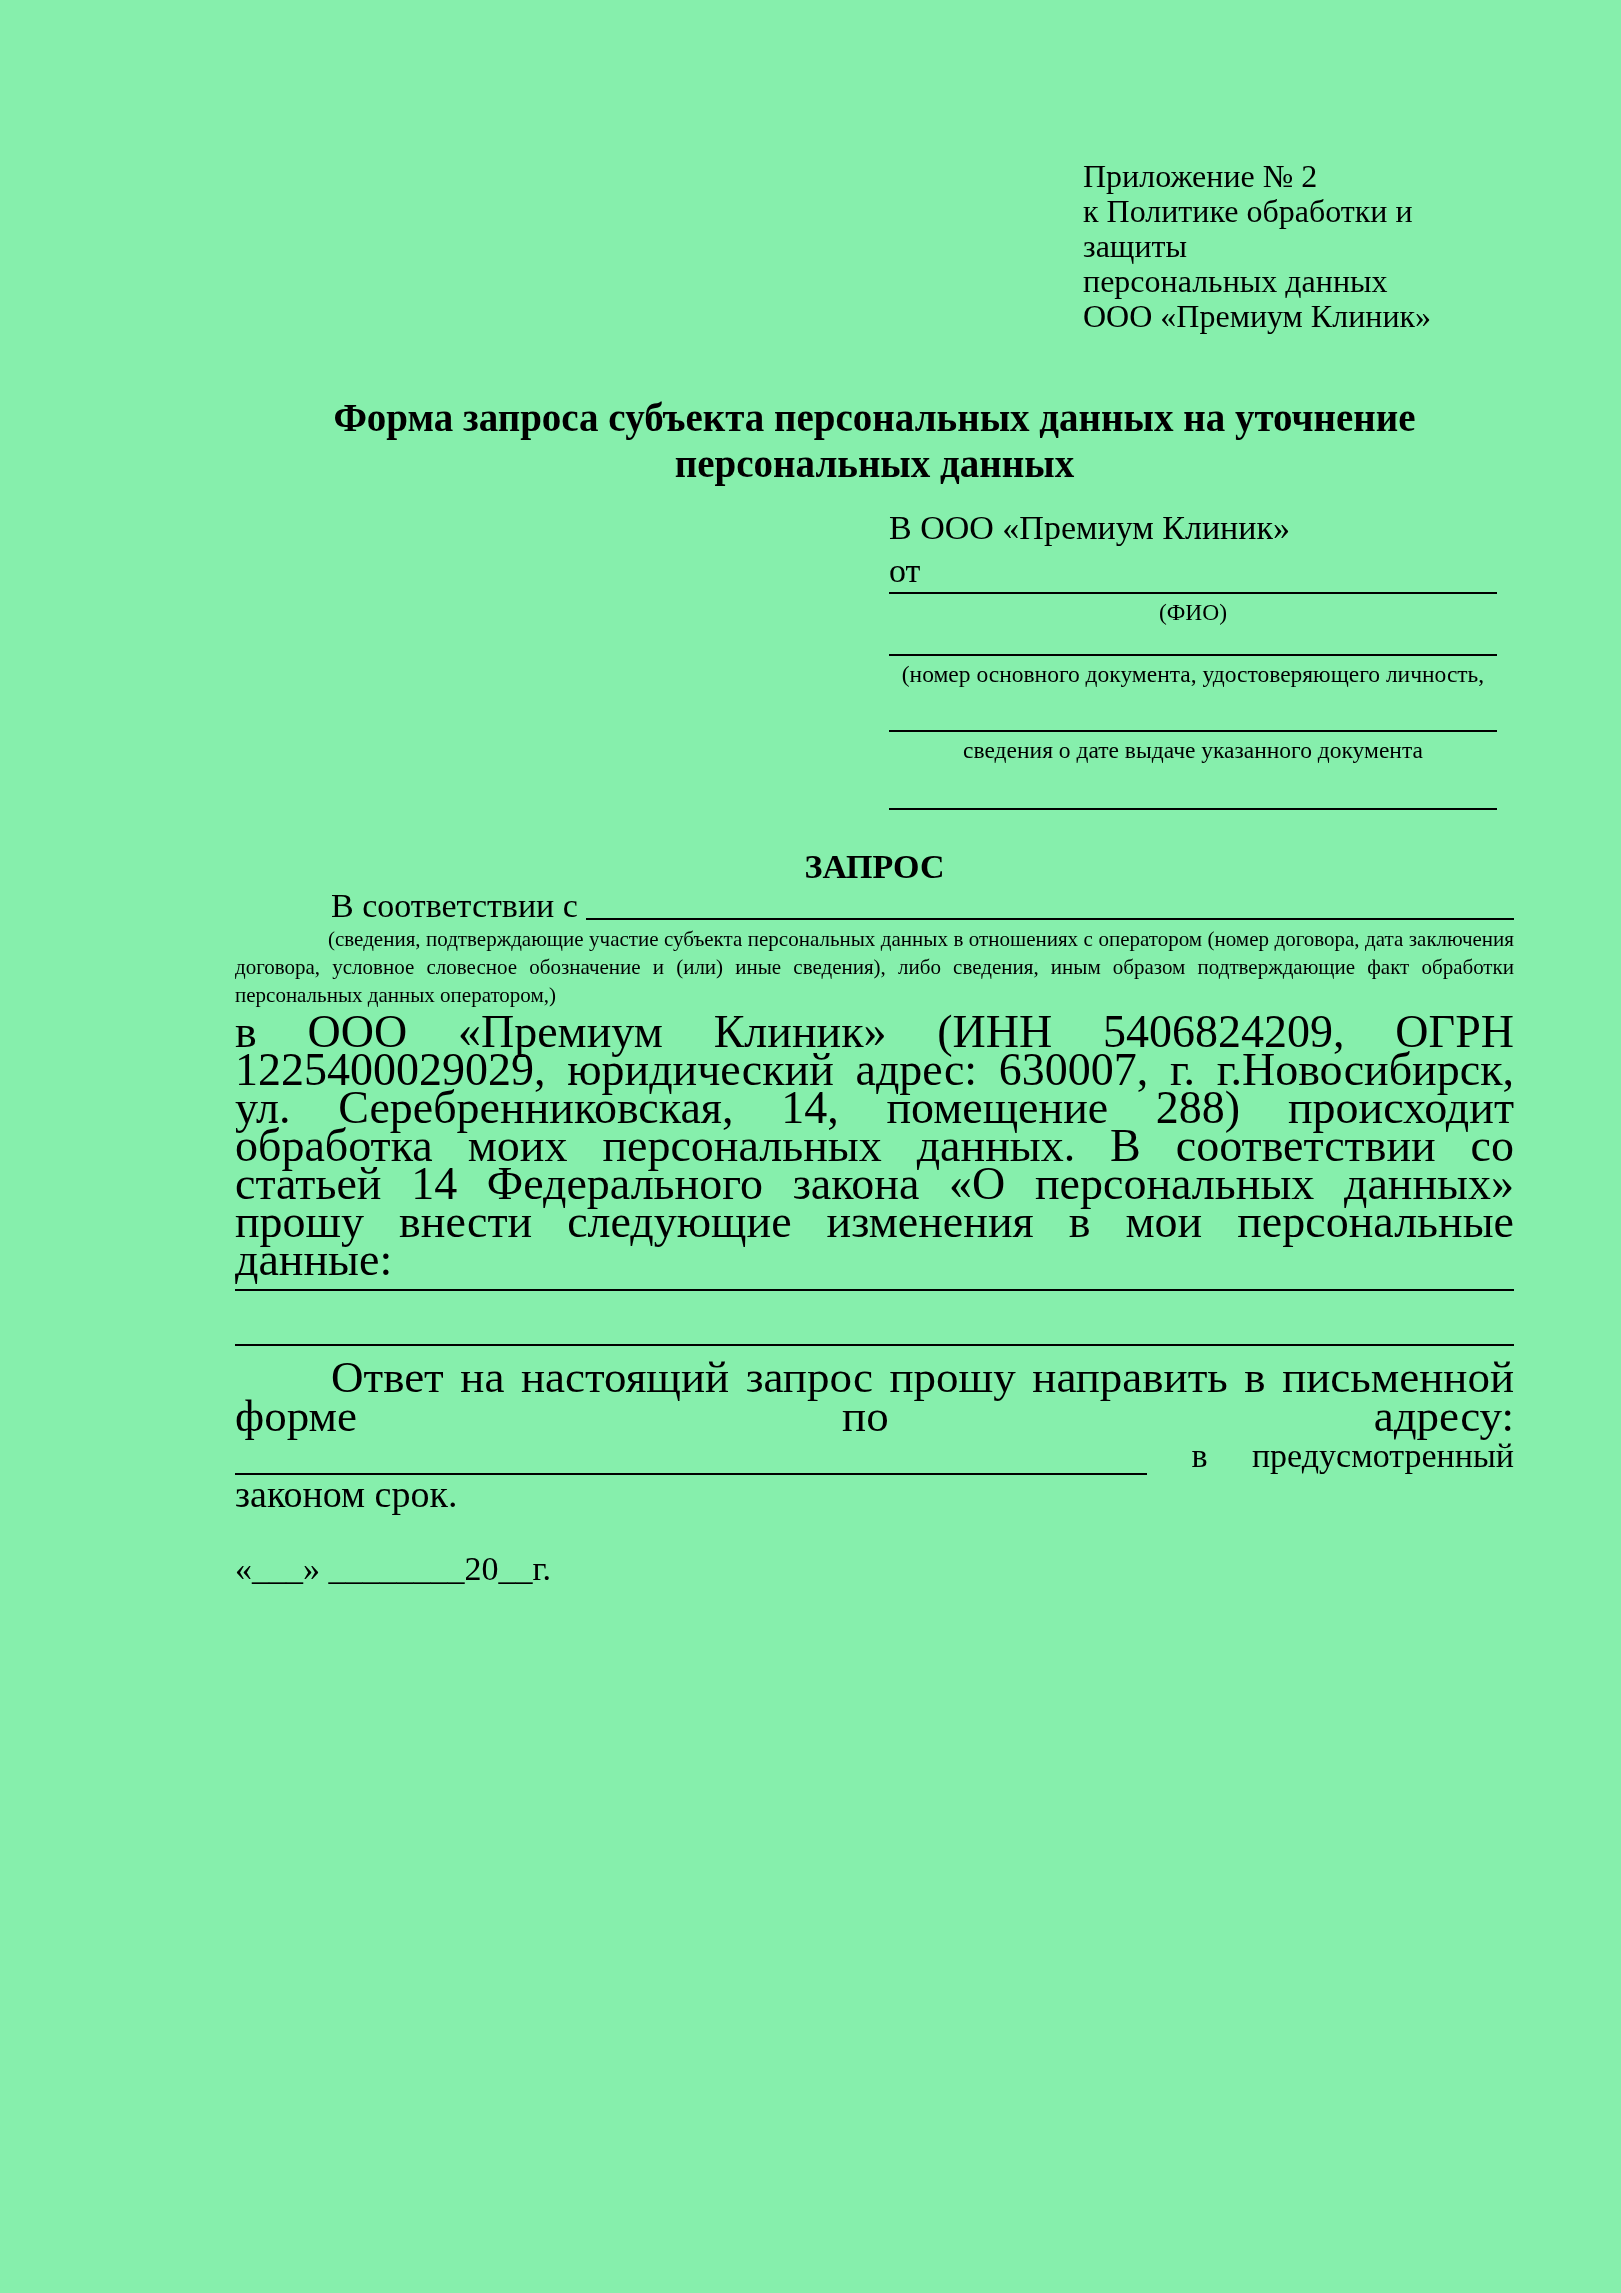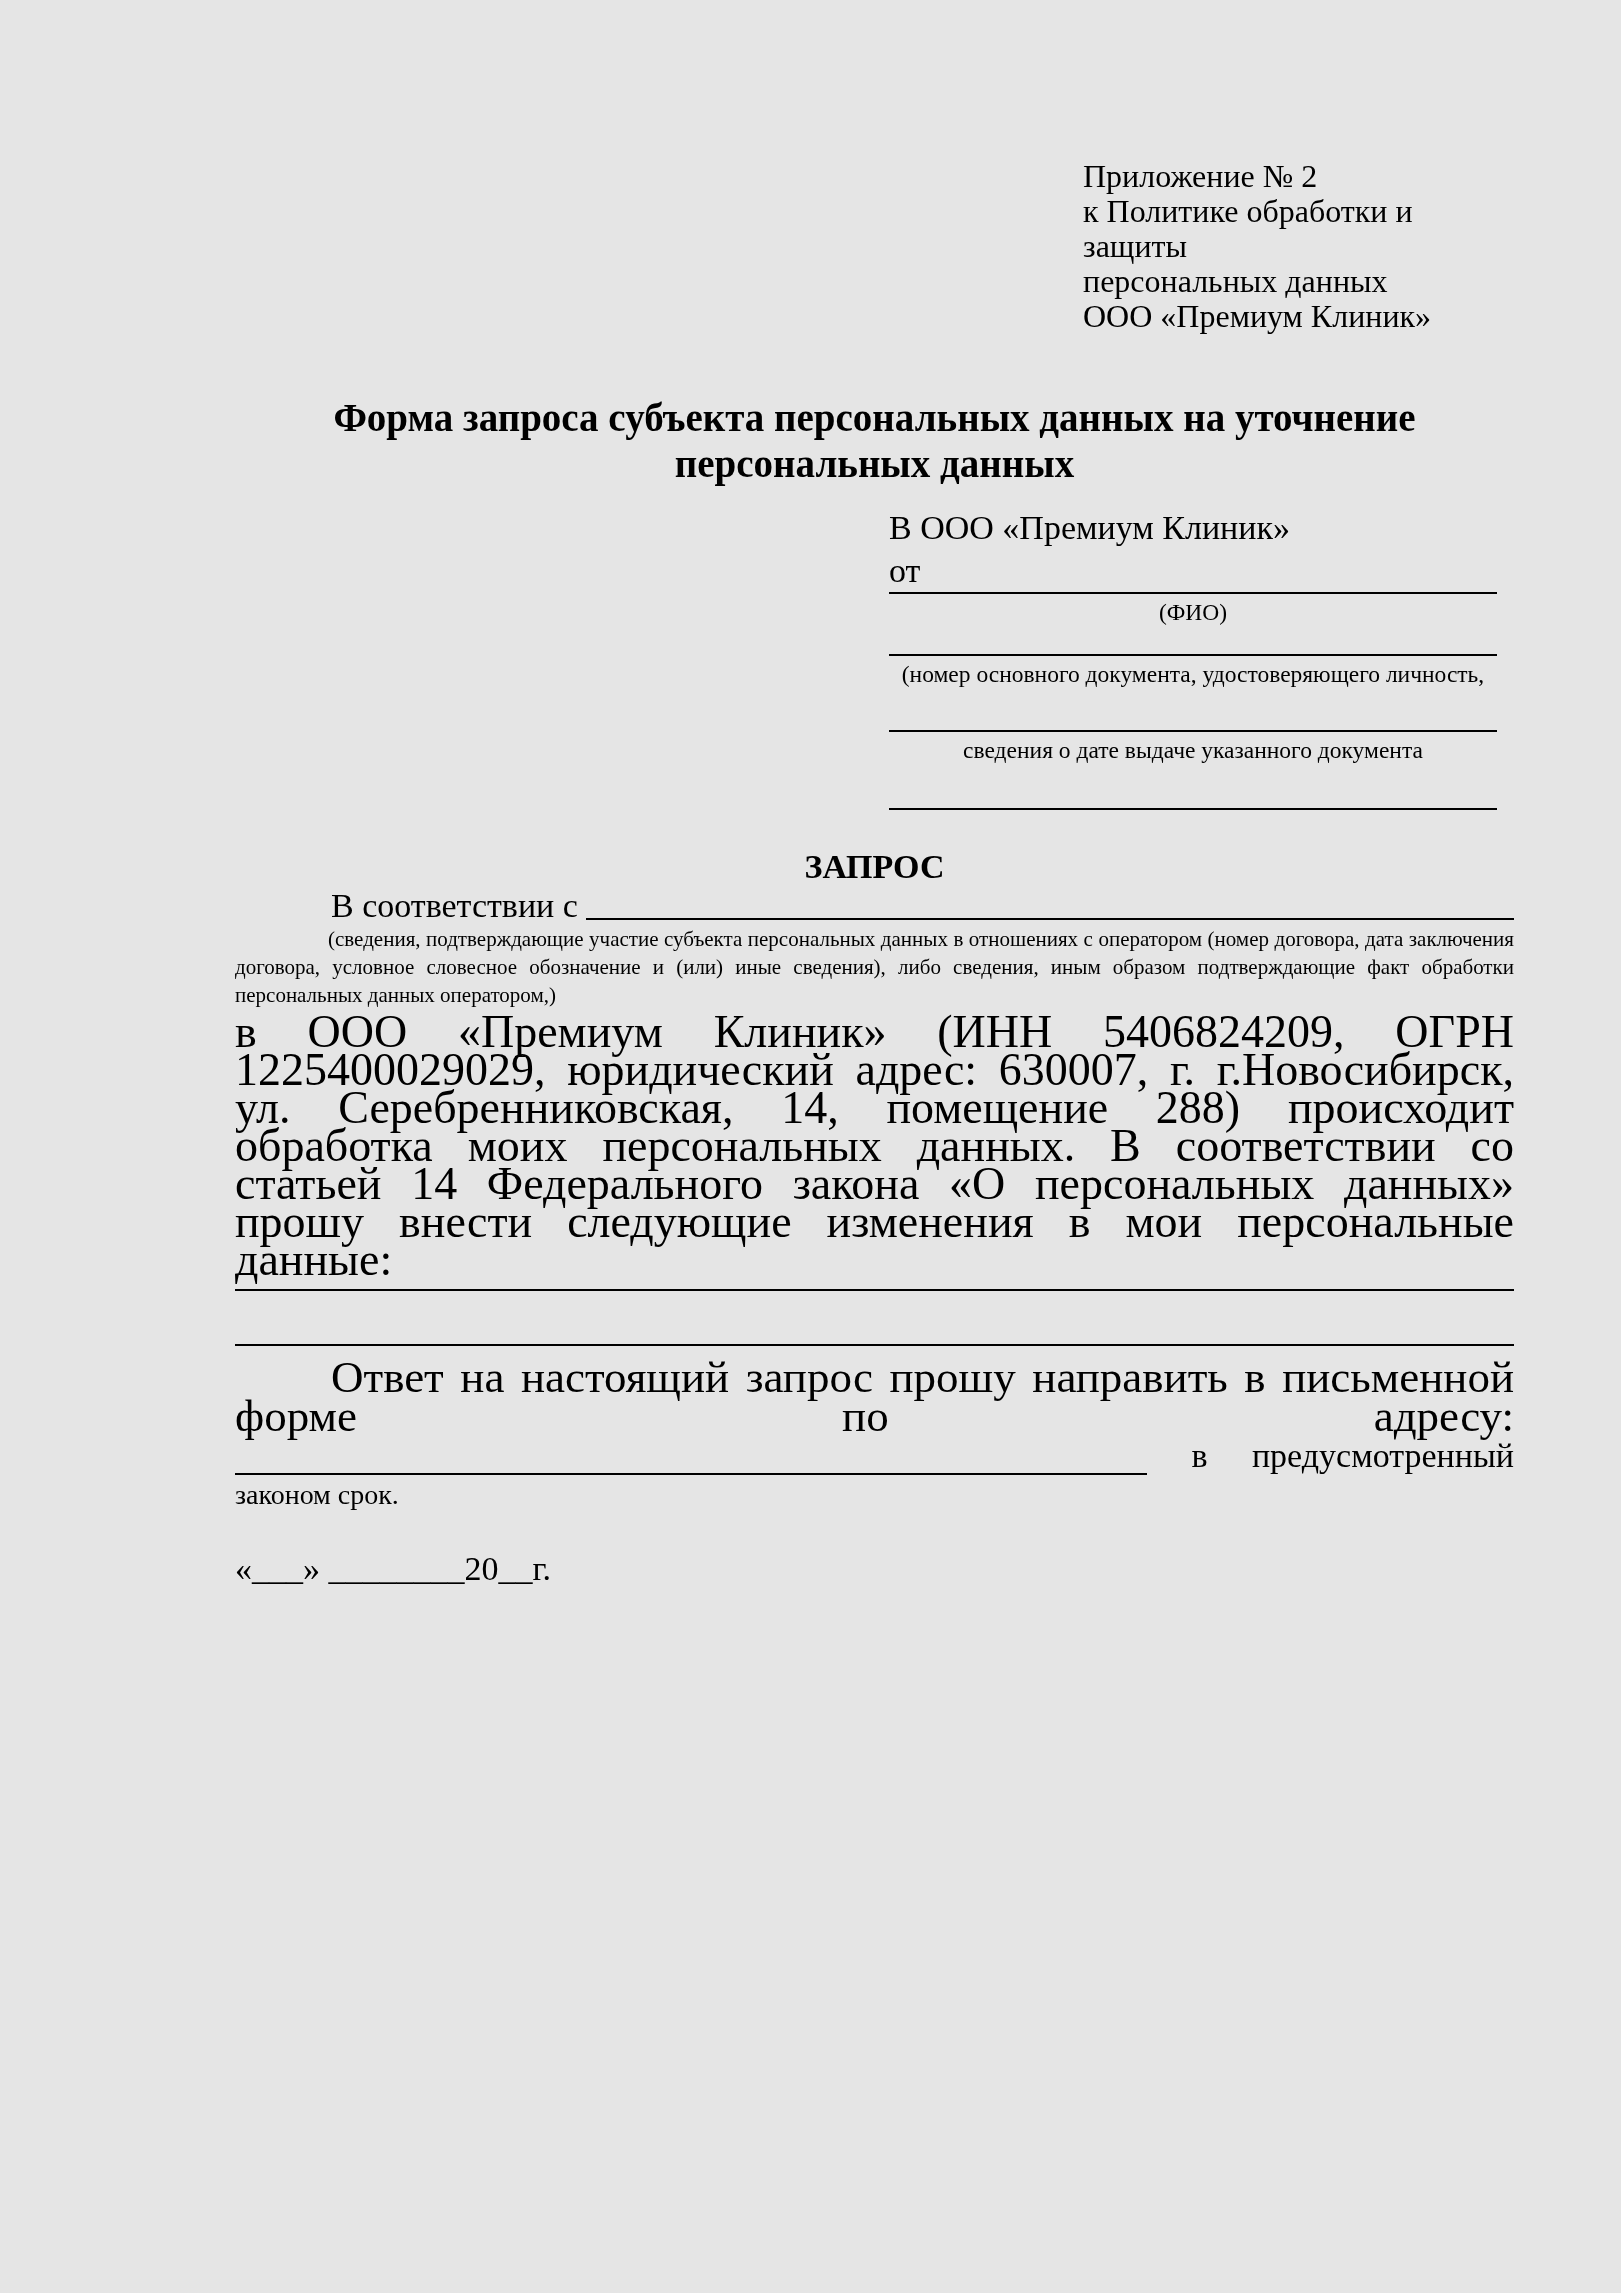--- a/index.html
+++ b/index.html
@@ -1,21 +1,21 @@
 <!DOCTYPE html>
 <html lang="ru"><head>
 <meta charset="utf-8">
 <style>
   html,body { margin:0; padding:0; background:#ffffff; }
   .page {
     position:relative;
     width:1621px; height:2294px;
     box-sizing:border-box;
     padding:159px 107px 0 235px;
-    background:#e5e5e5;
+    background:#86efac;
     color:#000000;
     font-family:"Liberation Serif","DejaVu Serif",serif;
   }
   
   .hdr { margin-left:848px; font-size:32px; line-height:35px; }
   
   .title { margin-top:61px; text-align:center; font-weight:bold; font-size:39px; line-height:46px; }
   
   .addr { margin-top:19px; margin-left:654px; width:608px; font-size:34px; line-height:43px; }
   .rule { border-bottom:2.9px solid #000; height:0; }
@@ -32,21 +32,21 @@
   .bodytext { margin-top:3.9px; font-size:46px; line-height:38px; text-align:justify; }
   
   .ruleA { margin-top:9.8px; }
   .ruleB { margin-top:53px; }
   
   .reply1 { margin-top:11.8px; font-size:45px; line-height:39px; text-indent:96px;
             text-align:justify; text-align-last:justify; }
   .reply2 { display:flex; justify-content:space-between; align-items:flex-end;
             font-size:34px; line-height:39px; }
   .reply2 .write { width:912px; height:33px; border-bottom:2.9px solid #000; }
-  .reply3 { font-size:28px; line-height:39px; }
+  .reply3 { font-size:38px; line-height:39px; }
   
   .footer { margin-top:35px; display:flex; justify-content:space-between;
             font-size:34px; line-height:39px; }
   .footer .siggroup { margin-right:43px; white-space:nowrap; }
 </style>
 </head>
 <body>
 
 <div class="page">
 

